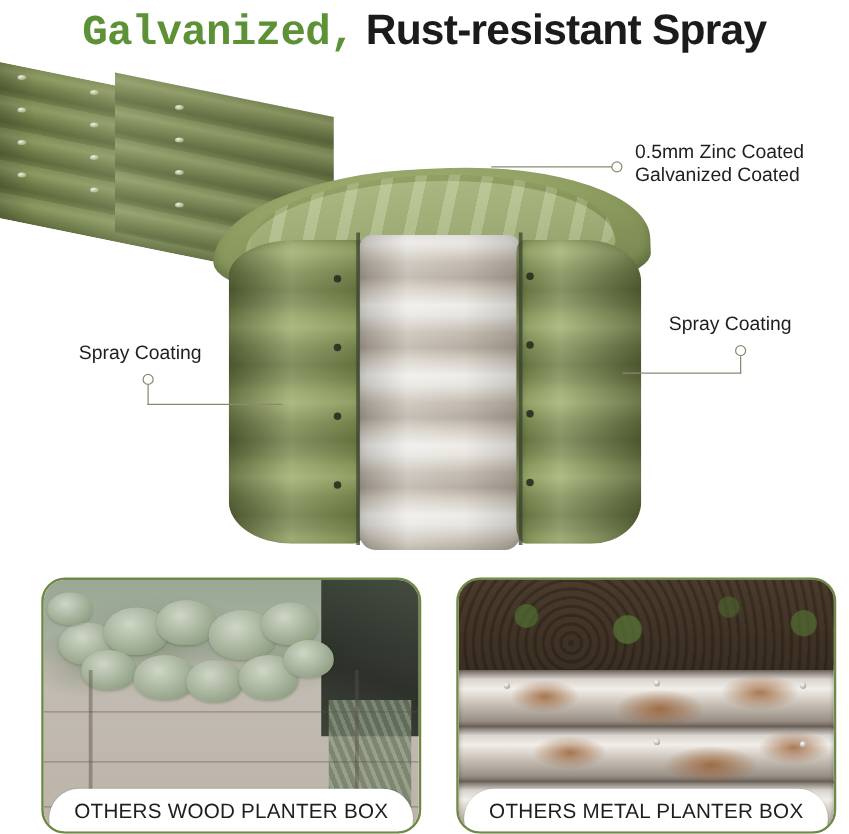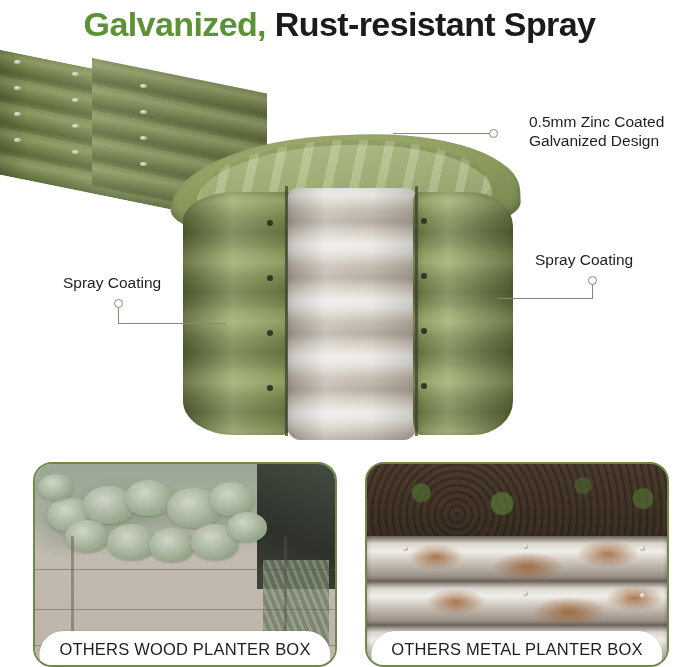--- a/index.html
+++ b/index.html
@@ -4,21 +4,21 @@
 <style>
   html,body{margin:0;padding:0;background:#ffffff;}
   body{width:679px;height:667px;position:relative;overflow:hidden;
        font-family:"Liberation Sans","DejaVu Sans",sans-serif;}
 
   
   #title-bar{position:absolute;left:0;top:2px;width:679px;height:44px;
              text-align:center;white-space:nowrap;}
   #title-bar span{font-size:34px;font-weight:bold;letter-spacing:-0.6px;
                   line-height:44px;display:inline;}
-  #title-green{color:#5d9136;}
+  #title-green{color:#5d9136;font-family:Liberation Mono, monospace;}
   #title-black{color:#1b1b1b;}
 
   
   #hero{position:absolute;left:0;top:40px;width:679px;height:410px;overflow:hidden;}
 
   
   #side-panel{position:absolute;left:-8px;top:8px;width:258px;height:125px;
     transform:skewY(11.5deg);transform-origin:left top;
     background:
       linear-gradient(to right,rgba(0,0,0,.22),rgba(0,0,0,0) 14%,rgba(255,255,255,.10) 45%,rgba(0,0,0,.06) 100%),
@@ -182,23 +182,23 @@
     <div class="rivet" style="left:84px;top:205px;width:6px;height:6px;background:#2c3322;"></div>
     <div class="rivet" style="left:238px;top:38px;width:6px;height:6px;background:#2c3322;"></div>
     <div class="rivet" style="left:238px;top:93px;width:6px;height:6px;background:#2c3322;"></div>
     <div class="rivet" style="left:238px;top:148px;width:6px;height:6px;background:#2c3322;"></div>
     <div class="rivet" style="left:238px;top:203px;width:6px;height:6px;background:#2c3322;"></div>
   </div>
 </div>
 
 <div class="callout-line" style="left:393px;top:133px;width:97px;height:1px;"></div>
 <div class="callout-dot" style="left:489px;top:129px;"></div>
-<div class="callout-text" style="left:508px;top:112px;margin-left:21px;">
+<div class="callout-text" style="left:508px;top:112px;">
   <div>0.5mm Zinc Coated</div>
-  <div>Galvanized Design</div>
+  <div>Galvanized Coated</div>
 </div>
 
 <div class="callout-text" style="left:63px;top:273px;">Spray Coating</div>
 <div class="callout-dot" style="left:114px;top:299px;"></div>
 <div class="callout-line" style="left:118px;top:308px;width:1px;height:16px;"></div>
 <div class="callout-line" style="left:118px;top:323px;width:108px;height:1px;"></div>
 
 <div class="callout-text" style="left:535px;top:250px;">Spray Coating</div>
 <div class="callout-dot" style="left:588px;top:276px;"></div>
 <div class="callout-line" style="left:592px;top:285px;width:1px;height:14px;"></div>

